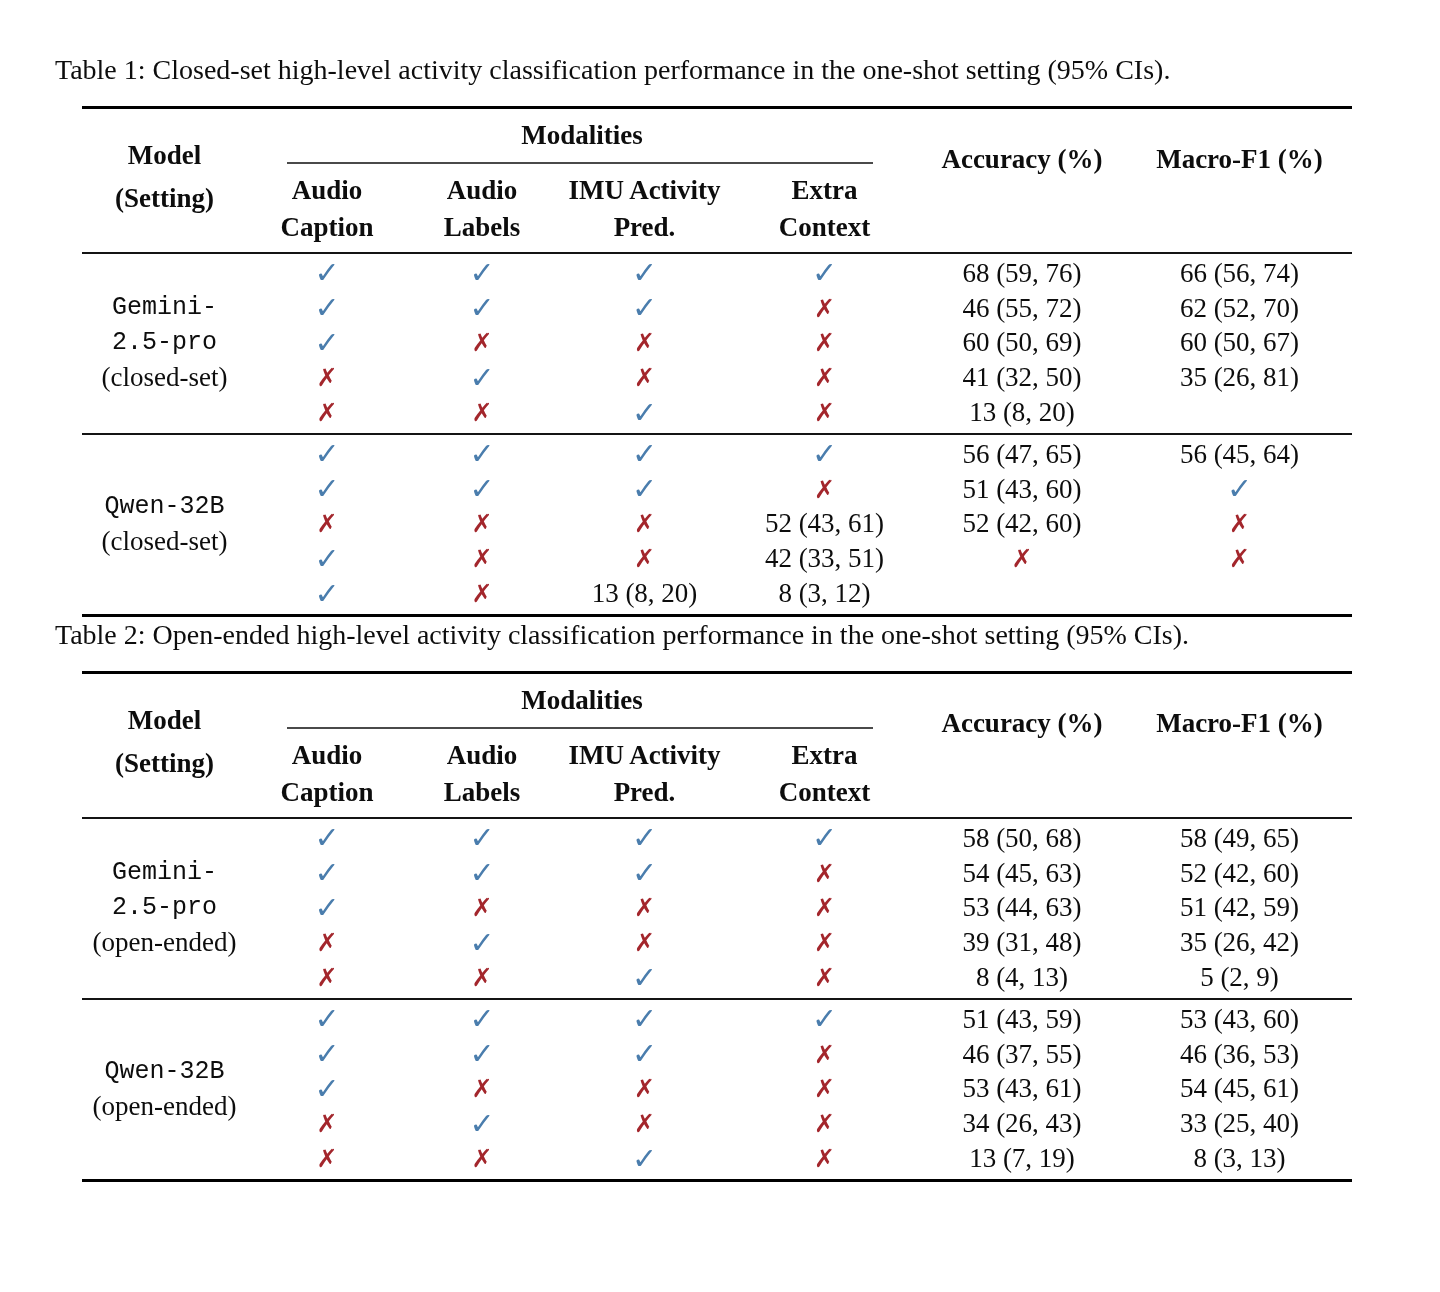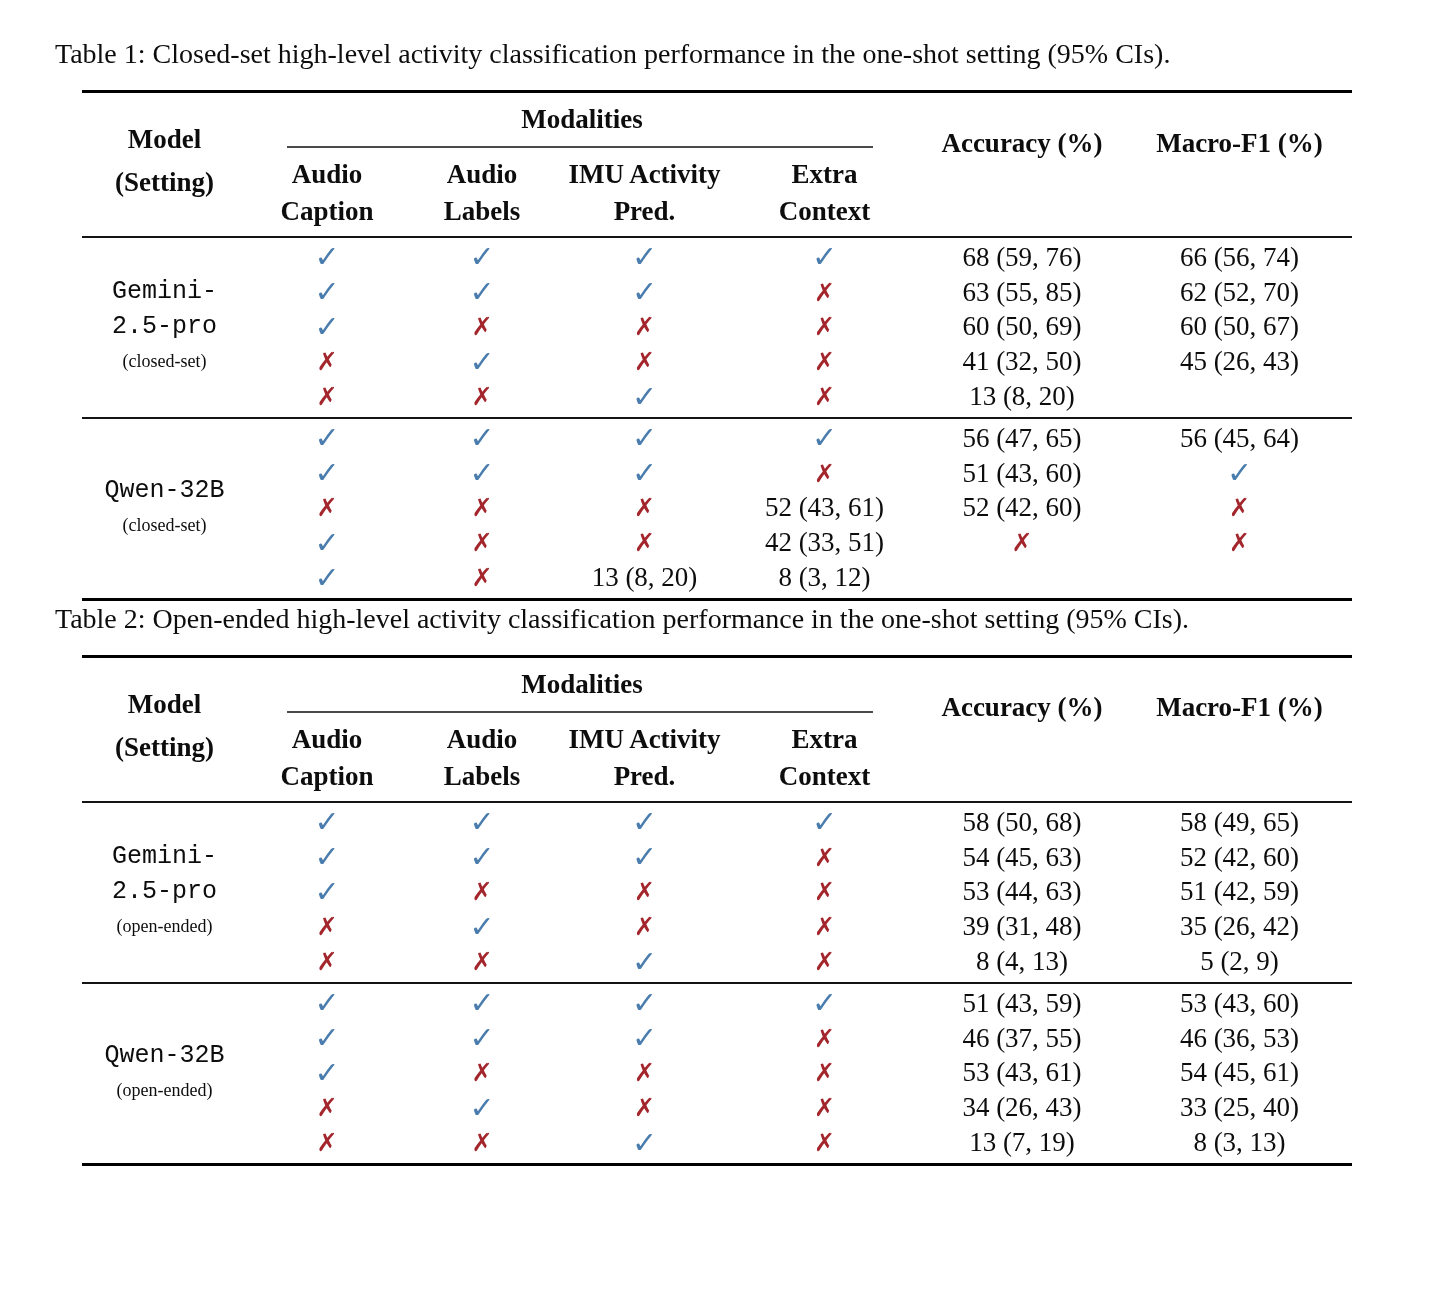--- a/index.html
+++ b/index.html
@@ -13,21 +13,21 @@
     font-family: "Liberation Serif", "DejaVu Serif", serif;
     overflow: hidden;
   }
   .caption {
     margin: 0 0 18px 55px;
     font-size: 28px;
     line-height: 36px;
     color: #0d0d0d;
     white-space: nowrap;
   }
-  .caption-1 { padding-top: 36px; }
+  .caption-1 { padding-top: 52px; }
   .caption-2 { }
 
   .tbl {
     margin-left: 82px;
     width: 1270px;
     --cols: 165px 160px 150px 175px 185px 210px 225px;
   }
   .rule { width: 100%; background: #000; }
   .toprule    { height: 3px; }
   .headrule   { height: 2px; background: #141414; }
@@ -94,21 +94,21 @@
     align-items: center;
     justify-content: center;
     text-align: center;
   }
   .model-label .mono {
     font-family: "Liberation Mono", "DejaVu Sans Mono", monospace;
     font-size: 25px;
     line-height: 35px;
   }
   .model-label .setting {
-    font-size: 18px;
+    font-size: 27px;
     line-height: 35px;
   }
   .mark {
     display: flex;
     align-items: center;
     justify-content: center;
     font-family: "DejaVu Sans", sans-serif;
     line-height: 1;
   }
   .mark.check { color: var(--check-color, #4a7dad); font-size: 30px; }
@@ -170,34 +170,34 @@
           <div class="mark check">✓</div>
           <div class="mark check">✓</div>
           <div class="mark check">✓</div>
           <div class="mark check">✓</div>
           <div class="num">68 (59, 76)</div>
           <div class="num">66 (56, 74)</div>
           <div class="mark check">✓</div>
           <div class="mark check">✓</div>
           <div class="mark check">✓</div>
           <div class="mark cross">✗</div>
-          <div class="num">63 (55, 85)</div>
+          <div class="num">46 (55, 72)</div>
           <div class="num">62 (52, 70)</div>
           <div class="mark check">✓</div>
           <div class="mark cross">✗</div>
           <div class="mark cross">✗</div>
           <div class="mark cross">✗</div>
           <div class="num">60 (50, 69)</div>
           <div class="num">60 (50, 67)</div>
           <div class="mark cross">✗</div>
           <div class="mark check">✓</div>
           <div class="mark cross">✗</div>
           <div class="mark cross">✗</div>
           <div class="num">41 (32, 50)</div>
-          <div class="num">45 (26, 43)</div>
+          <div class="num">35 (26, 81)</div>
           <div class="mark cross">✗</div>
           <div class="mark cross">✗</div>
           <div class="mark check">✓</div>
           <div class="mark cross">✗</div>
           <div class="num">13 (8, 20)</div>
         </div>
         <div class="section-grid ruled">
           <div class="model-label">
             <div class="mono">Qwen-32B</div>
             <div class="setting">(closed-set)</div>

